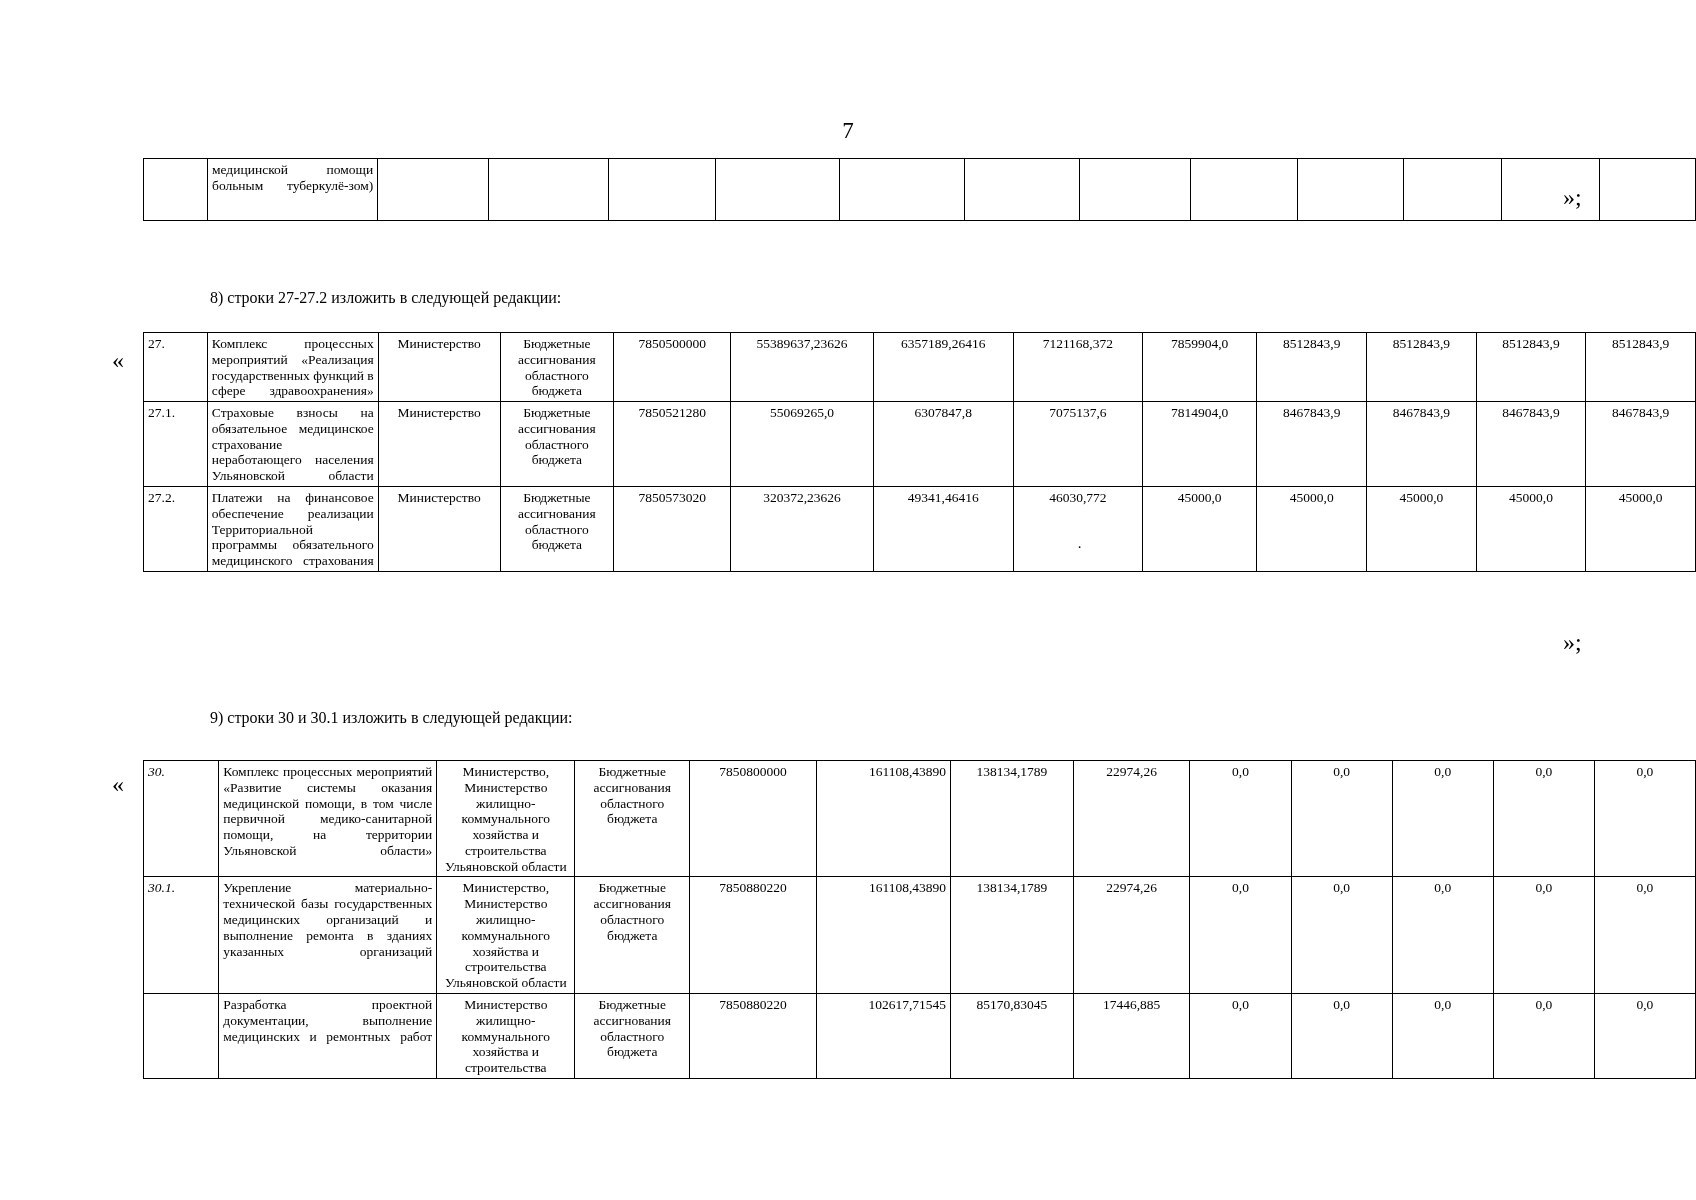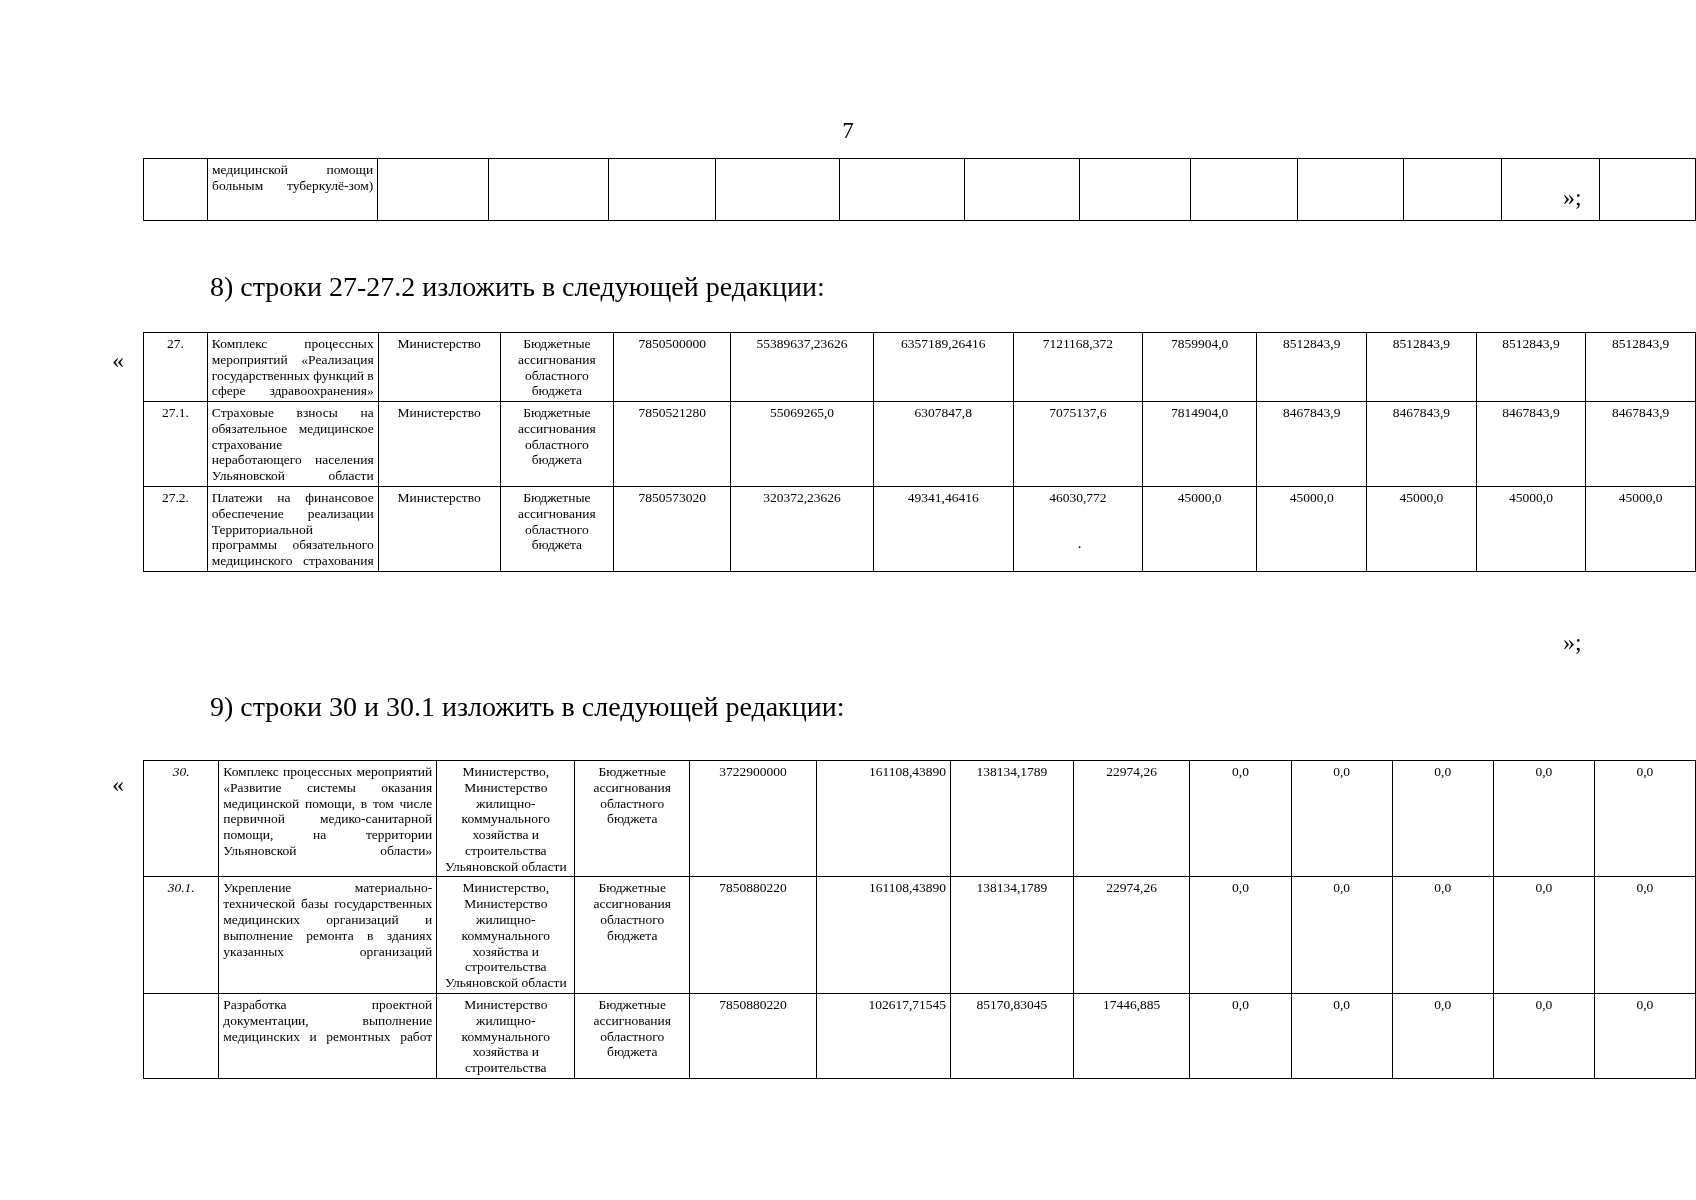--- a/index.html
+++ b/index.html
@@ -35,21 +35,21 @@
     table-layout: fixed;
   }
   table.doc td {
     border: 1.3px solid #000000;
     vertical-align: top;
     padding: 3px 4px 2px 4px;
     font-size: 13.5px;
     line-height: 1.17;
   }
   td.num {
-    text-align: center;
+    text-align: left;
   }
   td.ctr {
     text-align: center;
   }
   td.just {
     text-align: justify;
     text-align-last: justify;
     hyphens: manual;
   }
   td.left {
@@ -60,22 +60,23 @@
     font-size: 24px;
     line-height: 1;
   }
   .quote-close {
     position: absolute;
     font-size: 24px;
     line-height: 1;
   }
   .para {
     position: absolute;
-    font-size: 28px;
+    font-size: 16px;
     line-height: 1.2;
+    margin-top: 18px;
   }
 
   
   #table-top-wrap {
     position: absolute;
     top: 158px;
     left: 143px;
   }
   #table-top td {
     height: 56px;
@@ -243,21 +244,21 @@
 
   <div id="table-30-wrap">
     <table class="doc" id="table-30">
 
       <tbody>
           <tr>
         <td class="d0 num">30.</td>
         <td class="d1 just">Комплекс процессных мероприятий «Развитие системы оказания медицинской помощи, в том числе первичной медико-санитарной помощи, на территории Ульяновской области»</td>
         <td class="d2 ctr">Министерство, Министерство жилищно-коммунального хозяйства и строительства Ульяновской области</td>
         <td class="d3 left">Бюджетные ассигнования областного бюджета</td>
-        <td class="d4 ctr">3722900000</td>
+        <td class="d4 ctr">7850800000</td>
         <td class="d5 ctr">161108,43890</td>
         <td class="d6 ctr">138134,1789</td>
         <td class="d7 ctr">22974,26</td>
         <td class="d8 ctr">0,0</td>
         <td class="d9 ctr">0,0</td>
         <td class="d10 ctr">0,0</td>
         <td class="d11 ctr">0,0</td>
         <td class="d12 ctr">0,0</td>
       </tr>
 

